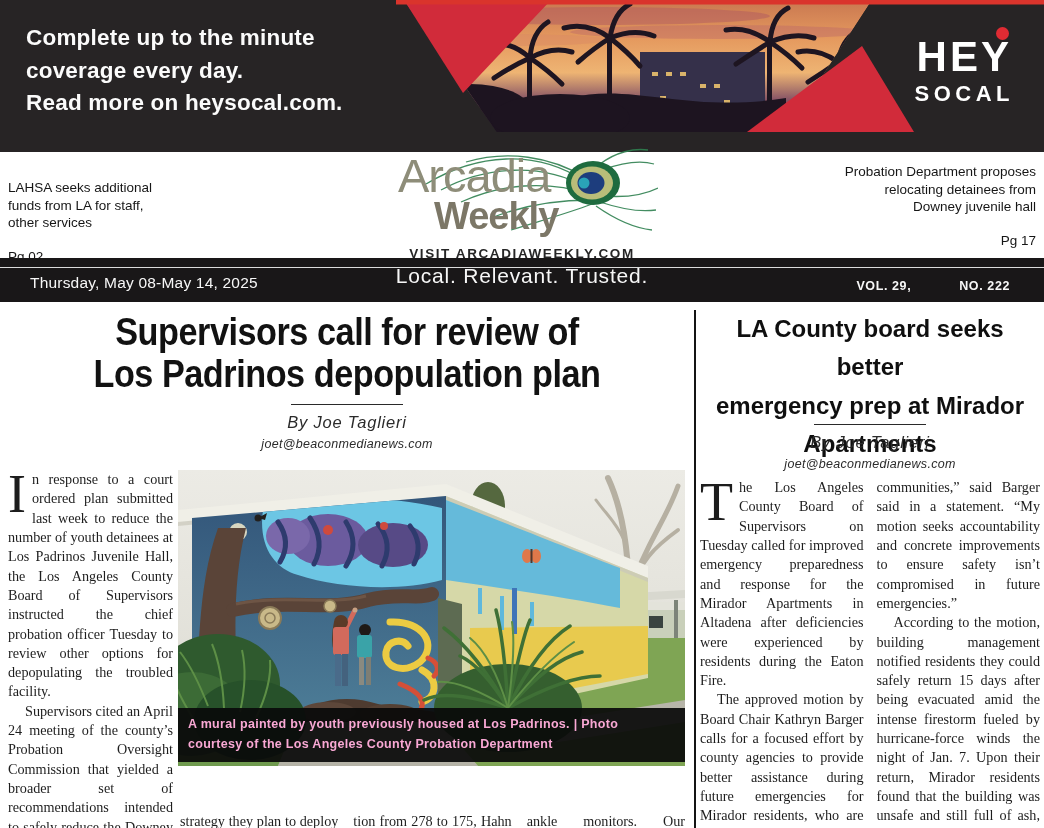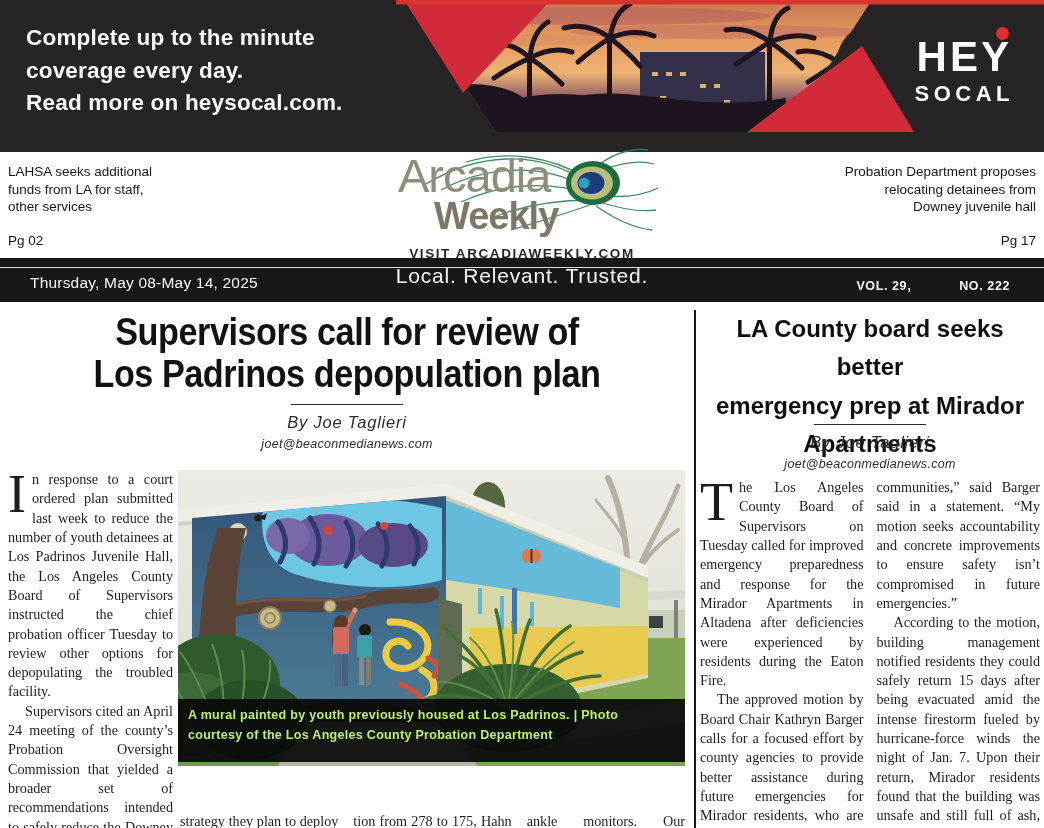--- a/index.html
+++ b/index.html
@@ -14,21 +14,21 @@
            font-weight:700; font-size:22.5px; line-height:1.45; letter-spacing:0.2px; }
   .heysocal { position:absolute; right:30px; top:36px; z-index:3; text-align:center; color:#ffffff; }
   .hey-wrap { position:relative; display:inline-block; }
   .hey { font-size:42px; font-weight:700; letter-spacing:3px; line-height:1; }
   .red-dot { position:absolute; top:-9px; right:3px; width:13px; height:13px;
              border-radius:50%; background:#e02b33; }
   .socal { font-size:22px; font-weight:700; letter-spacing:4.5px; margin-top:3px; }
 
   
   .teaser { position:absolute; top:163px; font-size:13.5px; line-height:1.3; color:#161616; font-weight:500; }
-  .teaser-left  { left:8px;  width:160px; text-align:left; }
+  .teaser-left  { left:8px;  width:160px; text-align:left;margin-top:16px; }
   .teaser-right { right:8px; width:200px; text-align:right; }
   .teaser .pg { margin-top:16px; }
   .logo-block { position:absolute; top:140px; left:50%; transform:translateX(-50%);
                 width:300px; text-align:center; }
   .logo-tagline { font-size:13.5px; font-weight:700; letter-spacing:1.6px; color:#262626; margin-top:2px; }
 
   
   .folio { position:absolute; left:0; top:258px; width:1044px; height:44px; background:#191718;
            display:flex; color:#f7f7f7; }
   .folio-line { position:absolute; left:0; top:9px; width:100%; height:1px; background:rgba(255,255,255,0.85); }
@@ -58,22 +58,22 @@
   .jp { font-family:"Liberation Serif", serif; font-size:14.2px; line-height:1.36;
         text-align:justify; color:#1d1d1d; }
   .indent { text-indent:17px; }
   .dropcap { float:left; font-family:"Liberation Serif", serif; font-size:54px; line-height:0.8;
              padding:3px 6px 0 0; color:#1d1d1d; }
 
   .main-col1 { position:absolute; left:8px; top:470px; width:165px; height:358px; overflow:hidden; }
   .photo { position:absolute; left:178px; top:470px; width:507px; height:296px; overflow:hidden; }
   .photo svg { position:absolute; left:0; top:0; }
   .caption { position:absolute; left:0; bottom:4px; width:100%; background:rgba(10,10,10,0.93);
-             color:#bef264; font-size:12.5px; font-weight:700; letter-spacing:0.3px;
-             line-height:1.65; padding:6px 10px 16px 10px; }
+             color:#f9a8d4; font-size:12.5px; font-weight:700; letter-spacing:0.3px;
+             line-height:1.65; padding:6px 10px 7px 10px; }
   .bottom-cols { position:absolute; left:180px; top:812px; width:505px; height:56px;
                  display:flex; gap:15px; overflow:hidden; }
   .bcol { flex:1; overflow:hidden; }
 
   .side-cols { position:absolute; left:700px; top:478px; width:340px; height:350px;
                display:flex; gap:13px; overflow:hidden; }
   .scol { flex:1; overflow:hidden; }
 </style>
 </head>
 <body>

